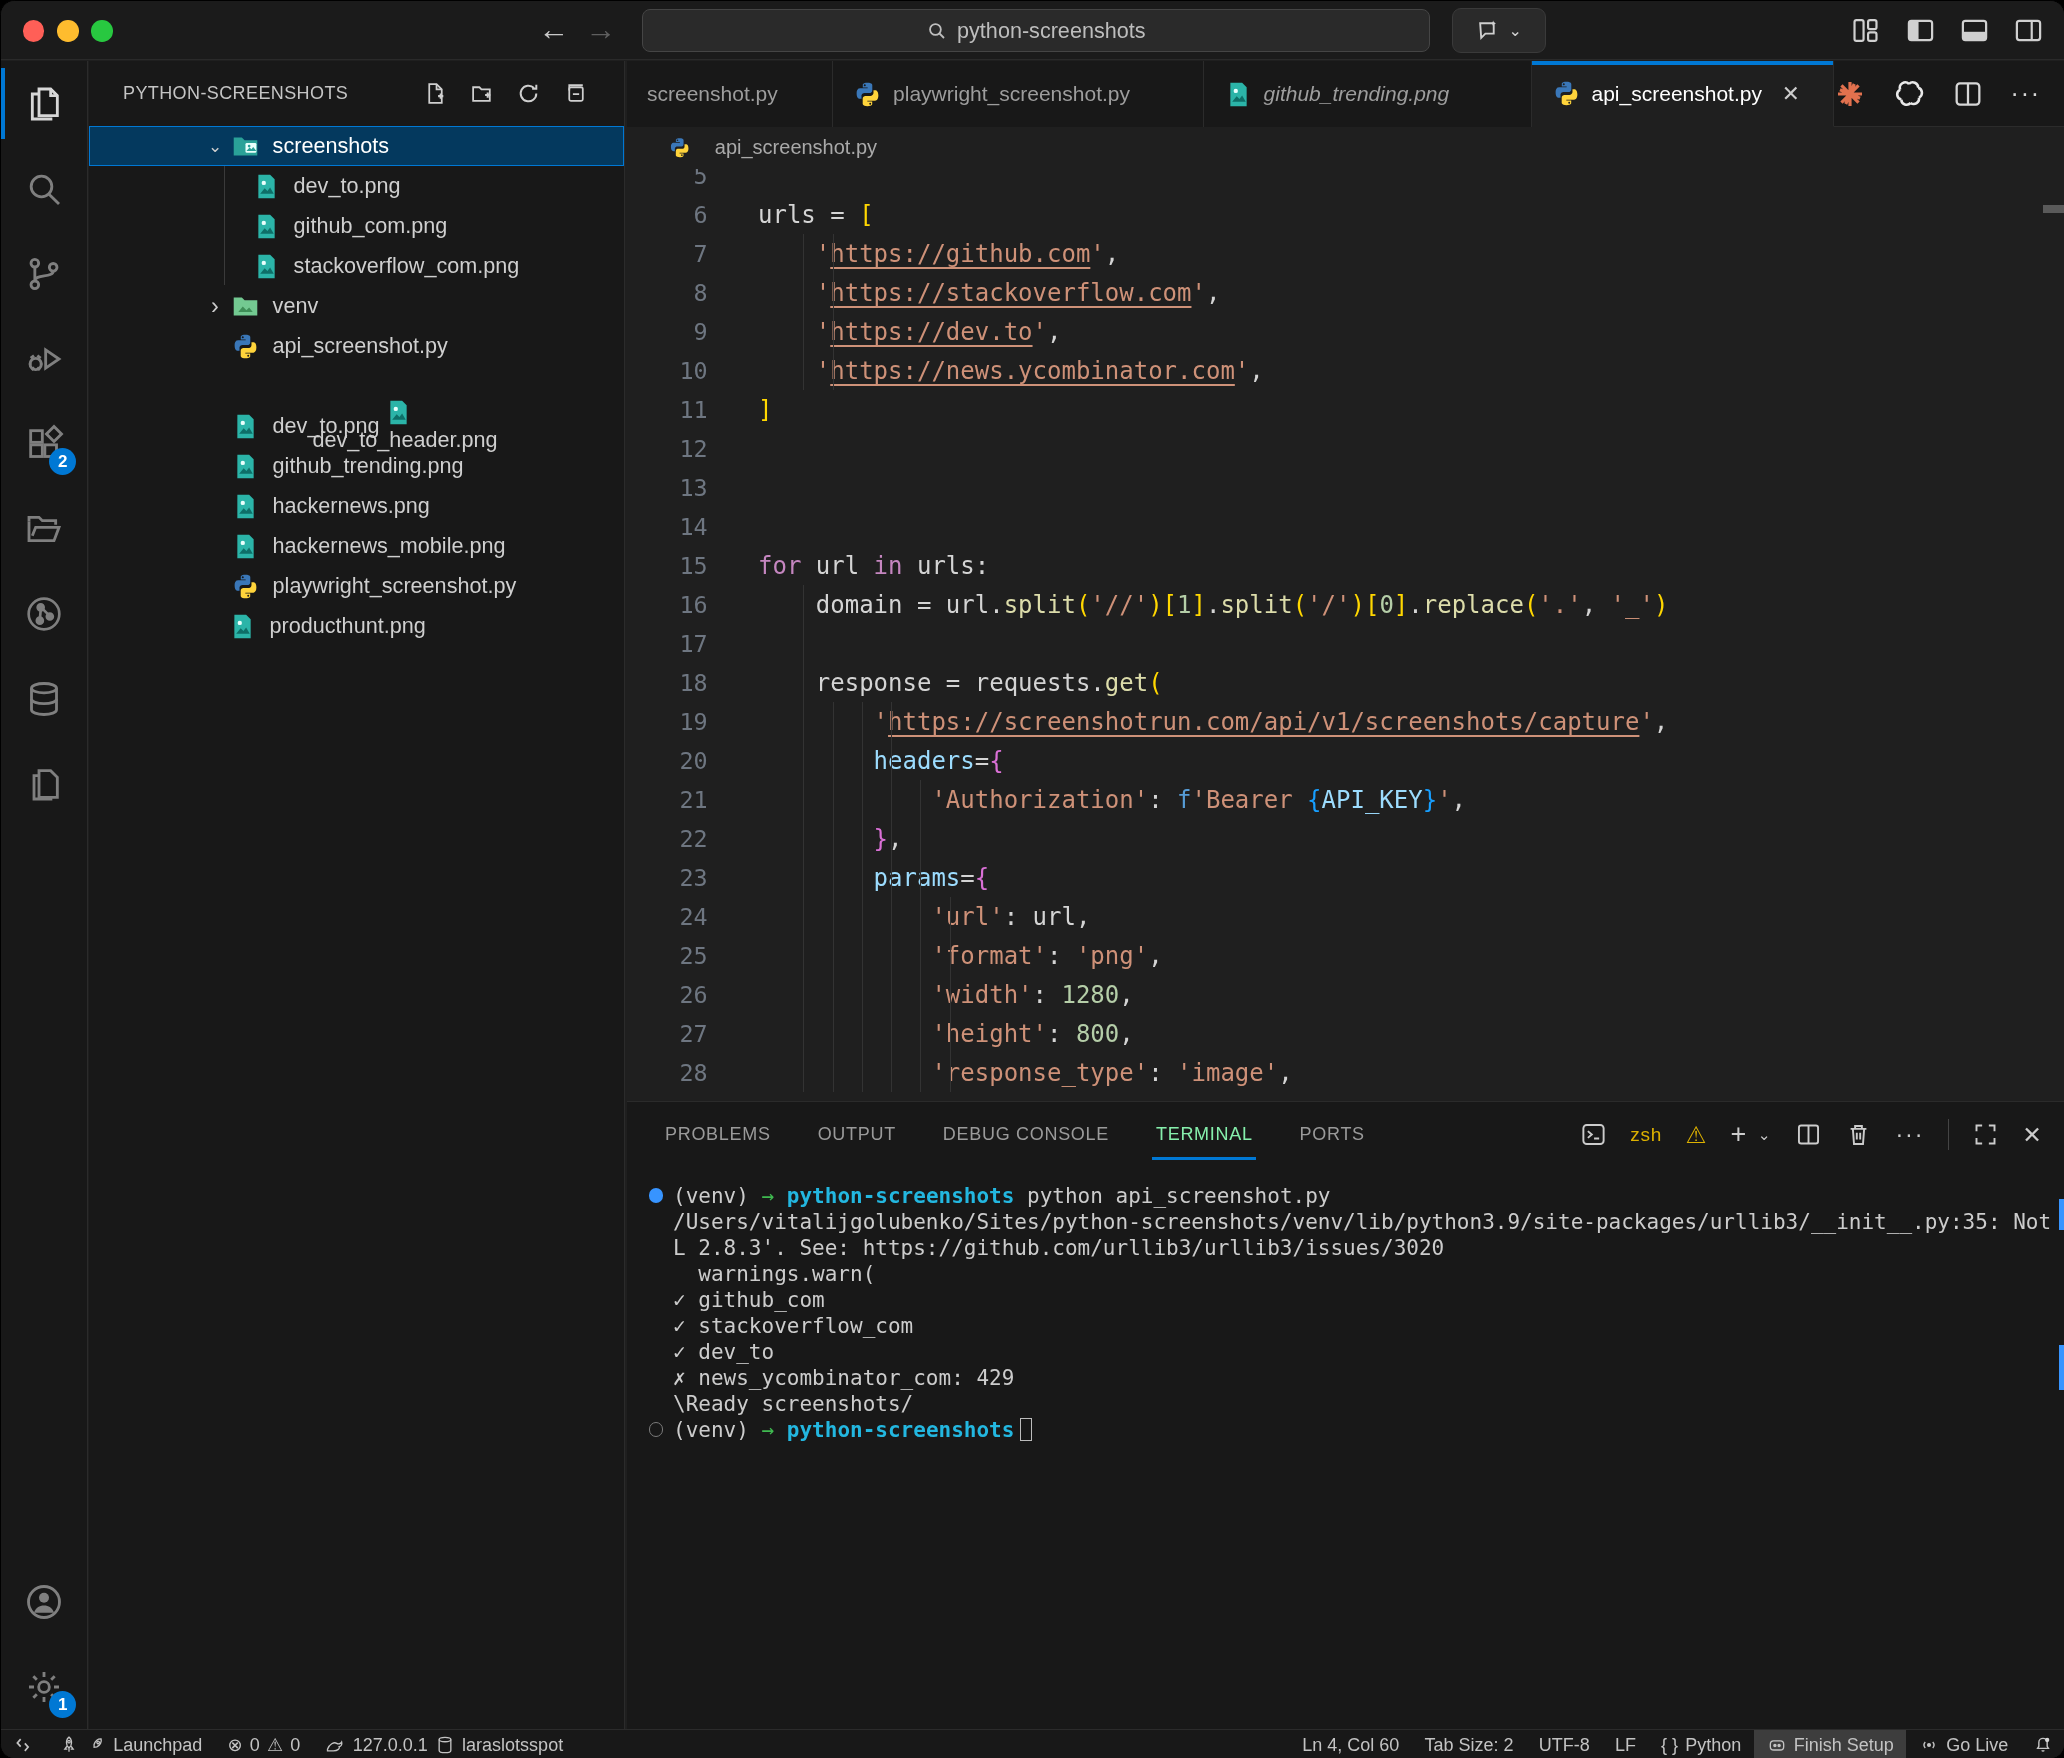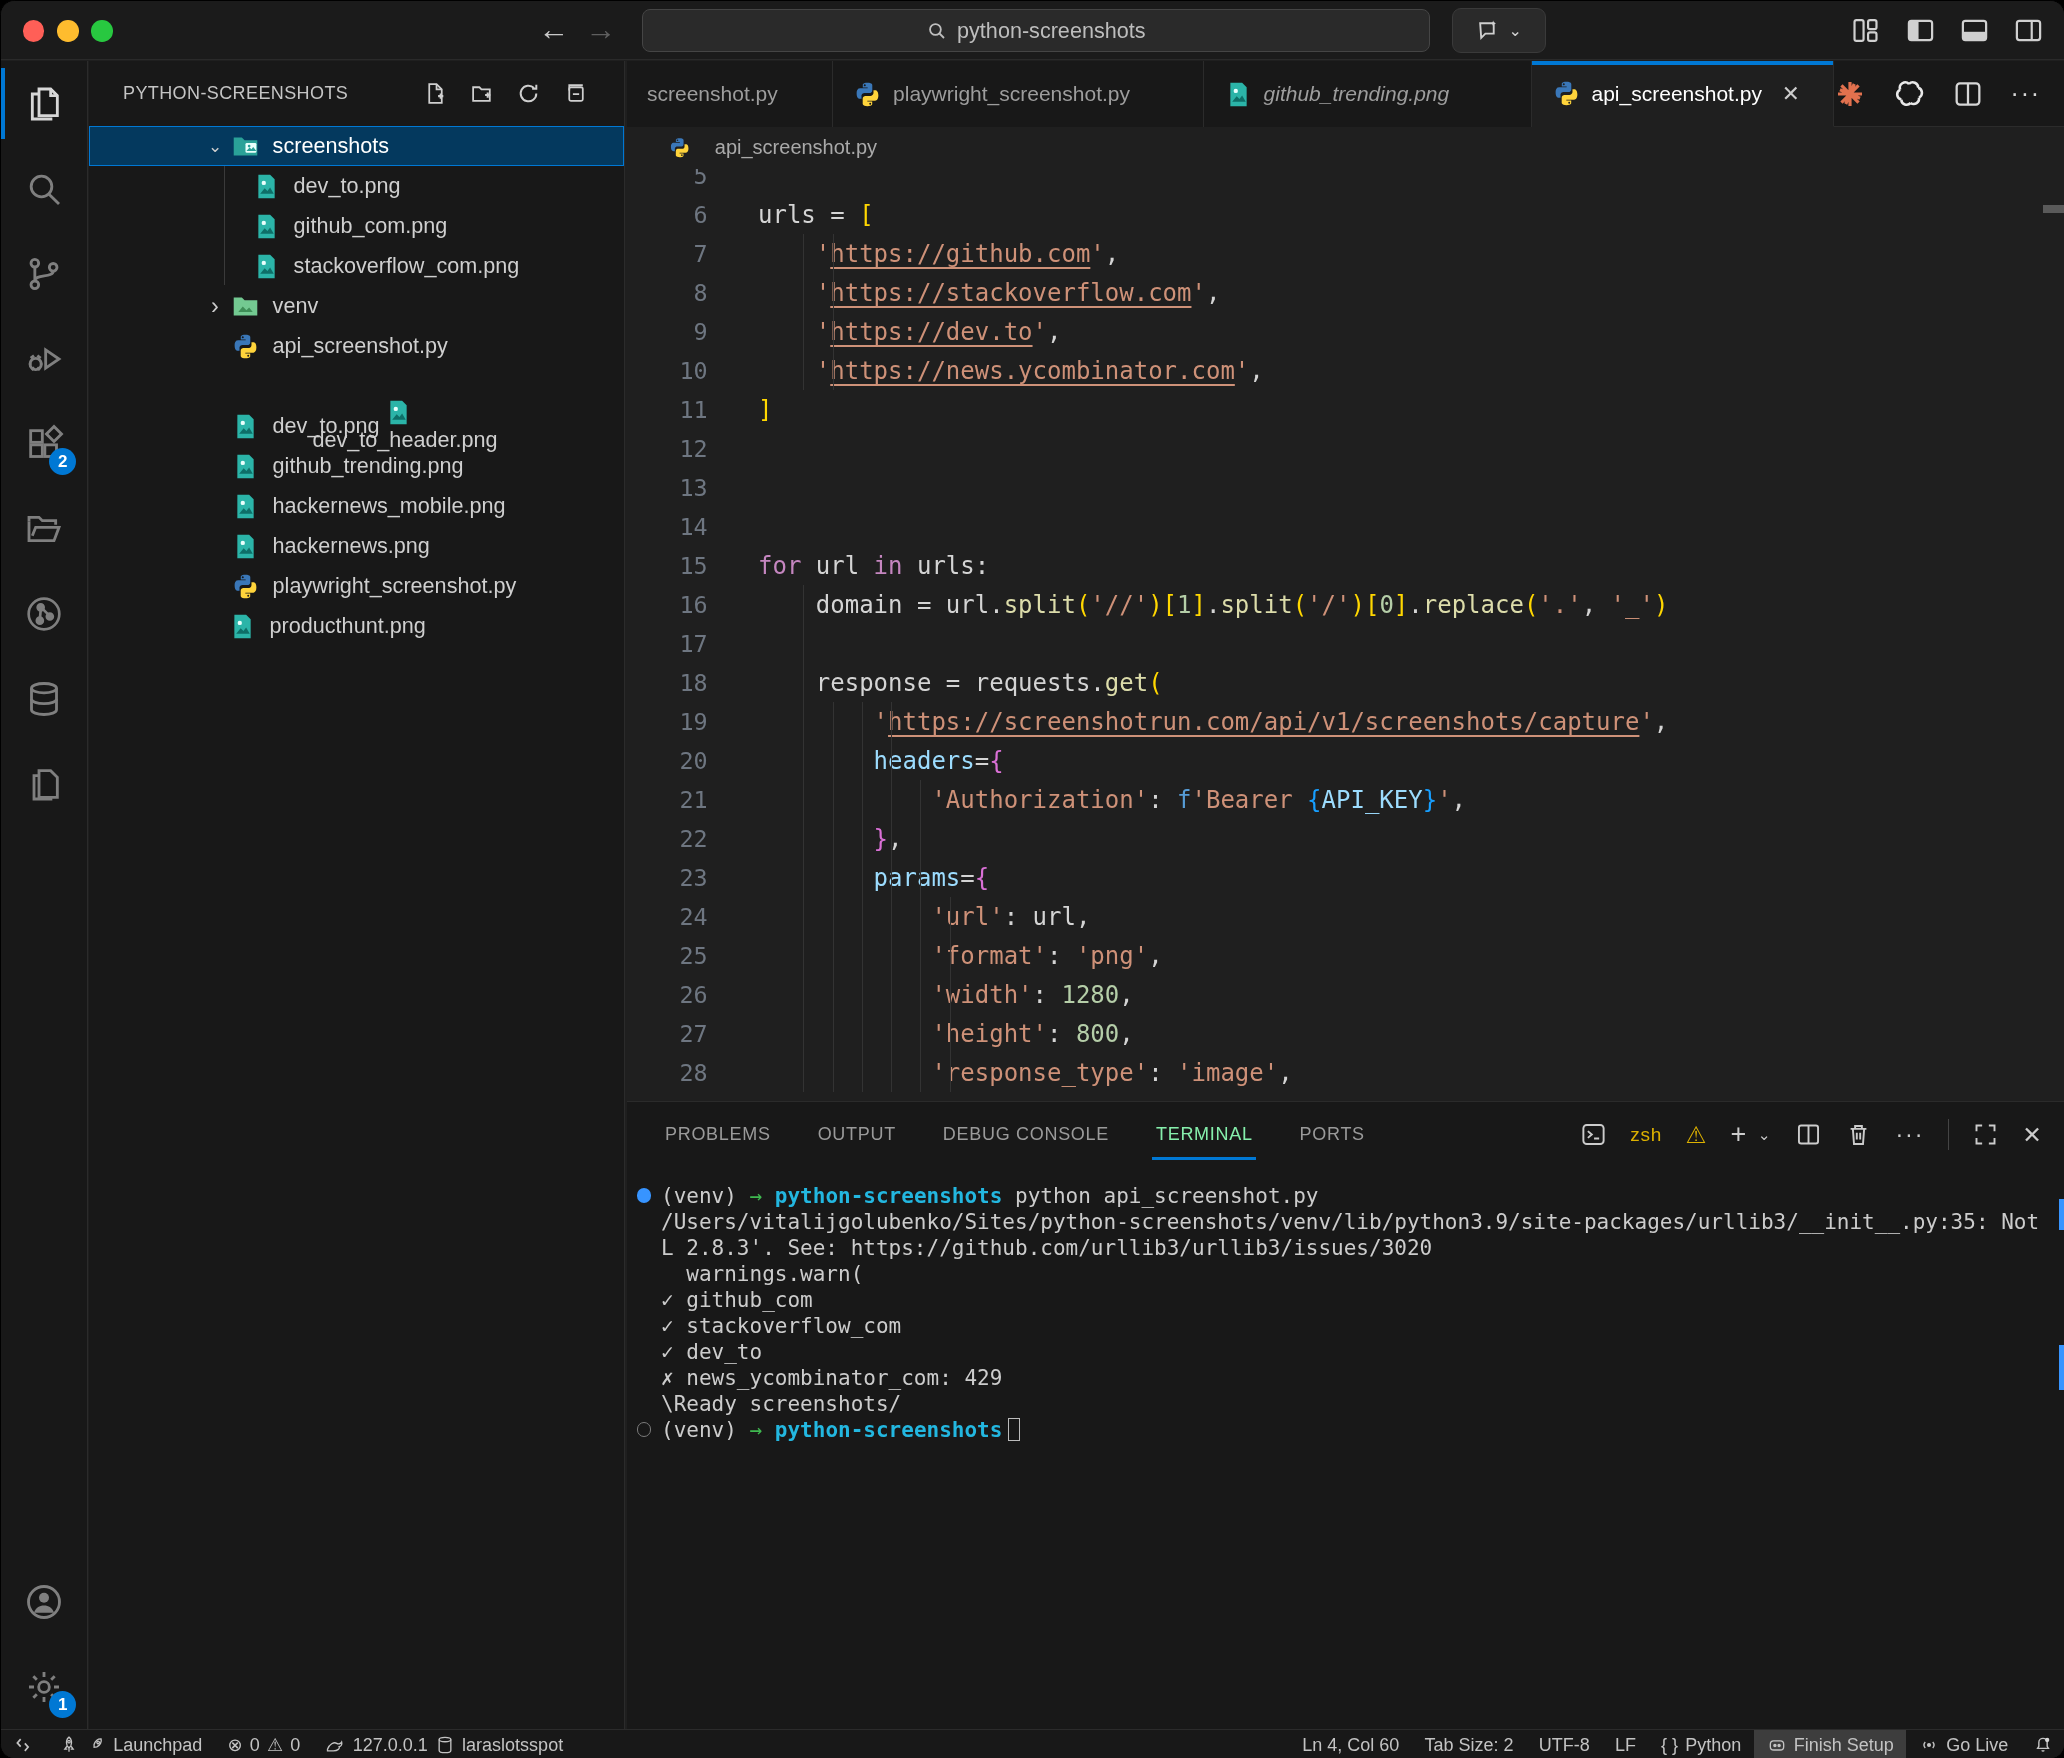--- a/index.html
+++ b/index.html
@@ -73,21 +73,21 @@
   #panel-tabs { height:65px; display:flex; align-items:center; gap:47px; padding-left:38px; font-size:18px; letter-spacing:0.7px; color:#9a9a9a; }
   .ptab { position:relative; height:65px; display:flex; align-items:center; }
   .ptab.active { color:#86efac; }
   .ptab.active::after { content:""; position:absolute; left:-3.6px; right:-3.6px; bottom:7.2px; height:2.7px; background:#0078d4; }
   #panel-actions { margin-left:auto; display:flex; align-items:center; gap:23.4px; padding-right:23.4px; color:#cccccc; }
   #panel-actions svg { width:27px; height:27px; }
   #zsh-label { color:#ddb100; font-size:19px; }
   .warn-tri { color:#ddb100; font-size:23.4px; }
   .pa-divider { width:0.9px; height:31px; background:#444; }
 
-  #terminal { position:absolute; left:0; top:81px; width:1422px; font-family:"DejaVu Sans Mono","Liberation Mono",monospace; font-size:21px; }
+  #terminal { position:absolute; left:12px; top:81px; width:1422px; font-family:"DejaVu Sans Mono","Liberation Mono",monospace; font-size:21px; }
   .tl { min-height:26px; line-height:26px; white-space:pre; position:relative; padding-left:34px; color:#cccccc; }
   .tl .gut { position:absolute; left:7.2px; top:2.7px; width:20px; height:20px; }
   .gut.run { background:#3794ff; border-radius:50%; width:14.4px; height:14.4px; top:5.4px; left:10px; }
   .gut.pending { border:1.8px solid #7b7b7b; border-radius:50%; width:14.4px; height:14.4px; top:5.4px; left:10px; }
   .c-cy { color:#23b7e0; font-weight:bold; }
   .c-gr { color:#3fb950; }
   .cursor-box { display:inline-block; width:12.6px; height:22.5px; border:1.8px solid #bcbcbc; vertical-align:-3.6px; margin-left:5.4px; }
   .term-mark { position:absolute; right:0; width:7.2px; background:#3794ff; }
 
   
@@ -334,30 +334,30 @@
             </svg></span>
           <span>github_trending.png</span>
         </div>
         <div class="trow" style="padding-left: 110px;">
           <span class="tchev"></span>
           <span class="ticon"><svg viewBox="0 0 32 32">
               <path fill="#2bb4a8" d="M7 3h13l5 5v21H7z"></path>
               <circle cx="13" cy="12" r="2.4" fill="#eafffd"></circle>
               <path d="M9 24l5-6 3 3 3-4 4 7z" fill="#0e6f68"></path>
             </svg></span>
+          <span>hackernews.png</span>
+        </div>
+        <div class="trow" style="padding-left: 110px;">
+          <span class="tchev"></span>
+          <span class="ticon"><svg viewBox="0 0 32 32">
+              <path fill="#2bb4a8" d="M7 3h13l5 5v21H7z"></path>
+              <circle cx="13" cy="12" r="2.4" fill="#eafffd"></circle>
+              <path d="M9 24l5-6 3 3 3-4 4 7z" fill="#0e6f68"></path>
+            </svg></span>
           <span>hackernews_mobile.png</span>
-        </div>
-        <div class="trow" style="padding-left: 110px;">
-          <span class="tchev"></span>
-          <span class="ticon"><svg viewBox="0 0 32 32">
-              <path fill="#2bb4a8" d="M7 3h13l5 5v21H7z"></path>
-              <circle cx="13" cy="12" r="2.4" fill="#eafffd"></circle>
-              <path d="M9 24l5-6 3 3 3-4 4 7z" fill="#0e6f68"></path>
-            </svg></span>
-          <span>hackernews.png</span>
         </div>
         <div class="trow" style="padding-left: 110px;">
           <span class="tchev"></span>
           <span class="ticon"><svg viewBox="0 0 32 32">
               <path fill="#3a77b8" d="M16 3c-5.5 0-5.2 2.4-5.2 2.4v2.8h5.4v.9H8s-4-.5-4 5.7c0 6.1 3.4 5.9 3.4 5.9h2v-2.9s-.1-3.4 3.3-3.4h5.4s3.2.1 3.2-3.1V6s.5-3-5.3-3zm-3 1.7a1.1 1.1 0 1 1 0 2.2 1.1 1.1 0 0 1 0-2.2z"></path>
               <path fill="#ffd43b" d="M16 29c5.5 0 5.2-2.4 5.2-2.4v-2.8h-5.4v-.9H24s4 .5 4-5.7c0-6.1-3.4-5.9-3.4-5.9h-2v2.9s.1 3.4-3.3 3.4h-5.4s-3.2-.1-3.2 3.1V26s-.5 3 5.3 3zm3-1.7a1.1 1.1 0 1 1 0-2.2 1.1 1.1 0 0 1 0 2.2z"></path>
             </svg></span>
           <span>playwright_screenshot.py</span>
         </div>
         <div class="trow" style="padding-left: 107px;">

